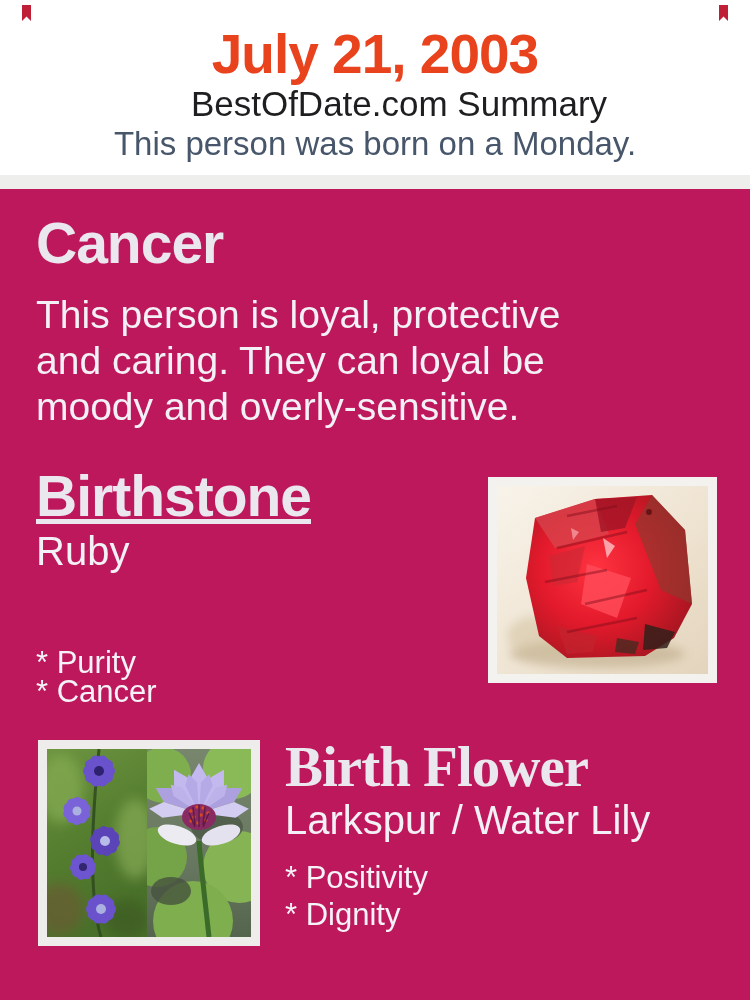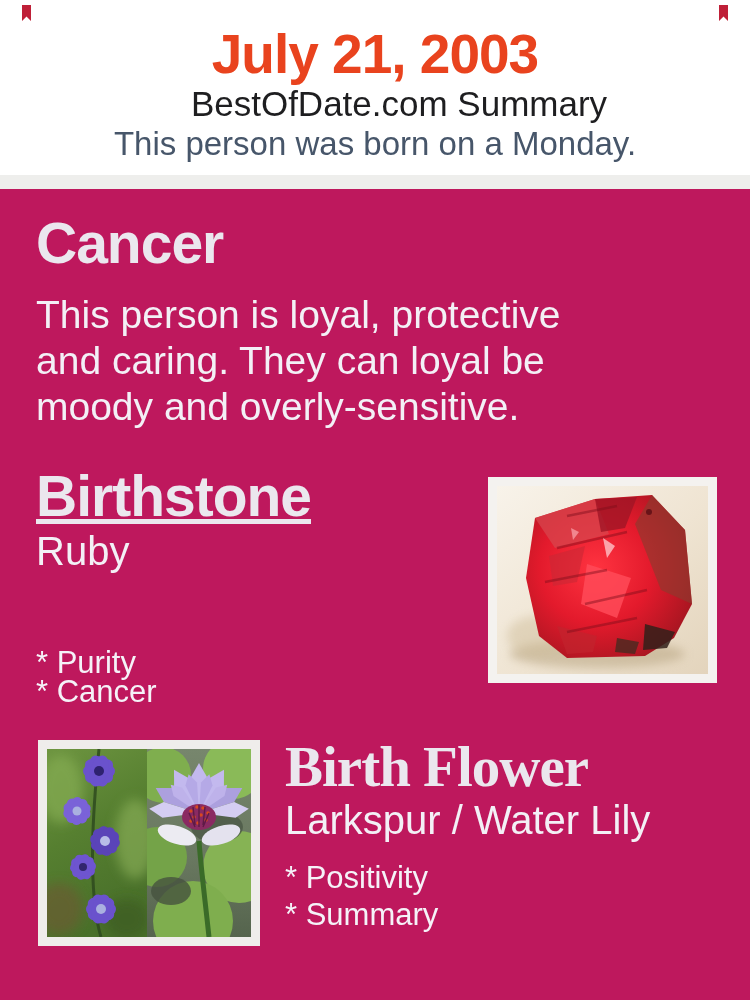--- a/index.html
+++ b/index.html
@@ -229,15 +229,15 @@
             <path d="M46 58 L48 76 M52 56 L52 78 M58 58 L56 76 M42 64 L48 78 M62 64 L56 78" fill="none"></path>
           </g>
         </g>
       </svg>
     </div>
   </div>
 
   <div class="h-big birthflower-h">Birth Flower</div>
   <div class="sub-line larkspur-line">Larkspur / Water Lily</div>
   <div class="trait t-pos">* Positivity</div>
-  <div class="trait t-dig">* Summary</div>
+  <div class="trait t-dig">* Dignity</div>
 
 </div>
 
 </body></html>

